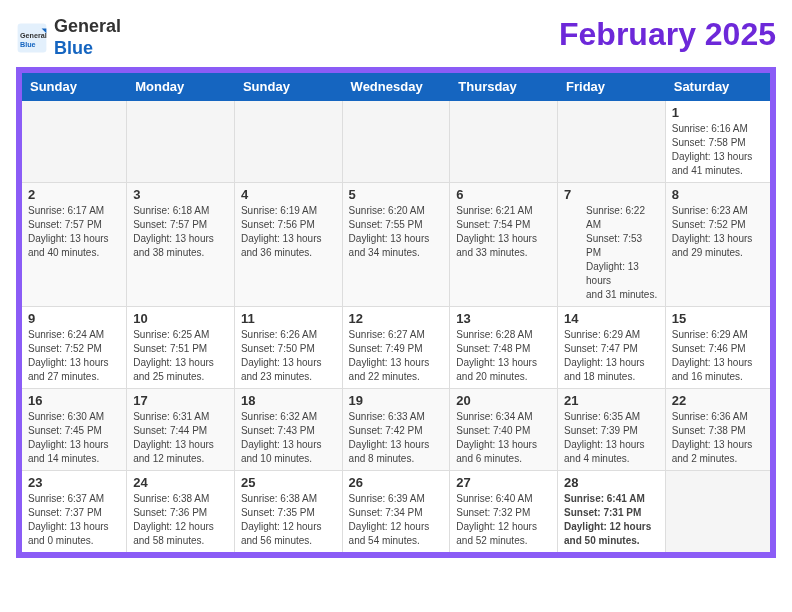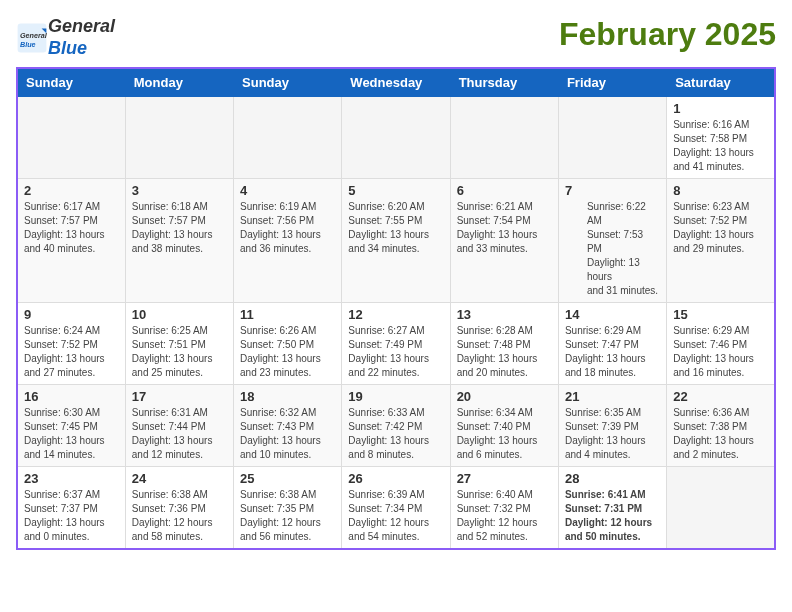--- a/index.html
+++ b/index.html
@@ -12,50 +12,49 @@
     }
     .header-area {
       display: flex;
       justify-content: space-between;
       align-items: flex-start;
       margin-bottom: 8px;
     }
     .logo {
       display: flex;
       align-items: center;
-      gap: 0;
-      font-style: italic;
+      gap: 6px;
     }
     .logo-text {
       font-size: 18px;
       font-weight: bold;
       line-height: 1.2;
     }
     .logo-general { color: #333; }
     .logo-blue { color: #1565c0; }
     .logo-icon {
       width: 32px;
       height: 32px;
     }
     .title-area {
       text-align: right;
     }
     .month-title {
       font-size: 32px;
       font-weight: bold;
-      color: #4d7c0f;
+      color: #6d28d9;
     }
     .subtitle {
       font-size: 14px;
       color: #555;
     }
     .calendar {
       width: 100%;
       border-collapse: collapse;
-      border: 2px solid #8b5cf6;
+      border: 6px solid #8b5cf6;
     }
     .calendar th {
       background-color: #1565c0;
       color: #fff;
       text-align: left;
       padding: 6px 8px;
       font-size: 13px;
       font-weight: bold;
       border: 1px solid #1565c0;
     }

